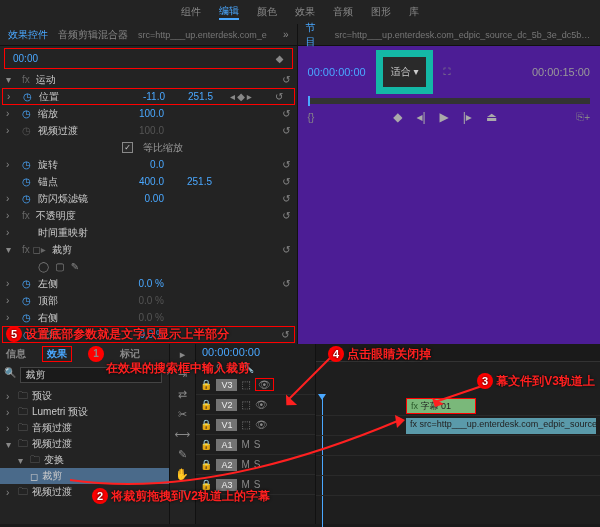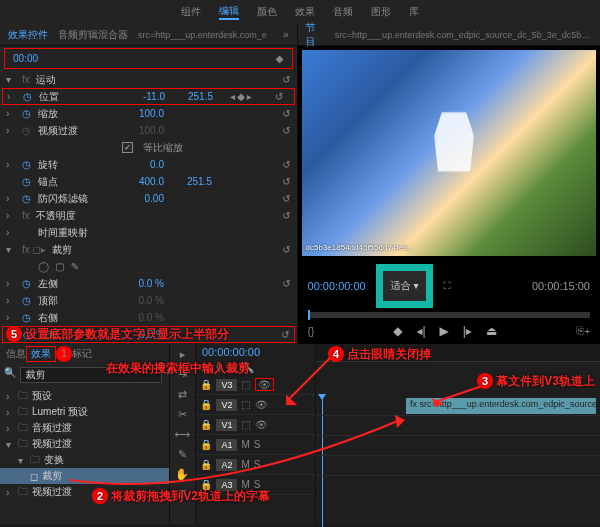--- a/index.html
+++ b/index.html
@@ -5,21 +5,21 @@
 * { margin: 0; padding: 0; box-sizing: border-box; font-family: "Microsoft YaHei", sans-serif; }
 body { background: #1a1a1a; color: #ccc; font-size: 10px; width: 600px; height: 527px; overflow: hidden; position: relative; }
 .topbar { display: flex; gap: 18px; padding: 4px 20px; background: #232323; height: 24px; align-items: center; justify-content: center; }
 .topbar span { color: #888; cursor: pointer; }
 .topbar .active { color: #4aa8ff; border-bottom: 2px solid #4aa8ff; }
 .panel-header { display: flex; align-items: center; padding: 2px 8px; background: #232323; height: 22px; gap: 10px; border-bottom: 1px solid #111; }
 .panel-header .tab { color: #4aa8ff; font-size: 10px; }
 .panel-header .crumb { color: #777; font-size: 9px; overflow: hidden; text-overflow: ellipsis; white-space: nowrap; }
 .main { display: flex; height: 320px; }
 .left-col { width: 330px; background: #232323; border-right: 1px solid #111; overflow: hidden; }
-.right-col { flex: 1; background: #000000; display: flex; flex-direction: column; }
+.right-col { flex: 1; background: #4c1d95; display: flex; flex-direction: column; }
 .timecode-row { display: flex; justify-content: space-between; padding: 4px 8px; color: #4aa8ff; align-items: center; }
 .prop-list { padding: 0 2px; }
 .prop-row { display: flex; align-items: center; height: 17px; padding: 0 4px; gap: 6px; }
 .prop-row .exp { width: 10px; color: #888; }
 .prop-row .stop { width: 10px; color: #4aa8ff; }
 .prop-row .name { width: 78px; color: #ccc; }
 .prop-row .val { color: #4aa8ff; cursor: pointer; width: 42px; text-align: right; }
 .prop-row .val2 { color: #4aa8ff; cursor: pointer; width: 42px; text-align: right; }
 .prop-row .reset { color: #888; margin-left: 6px; }
 .prop-row .kf { width: 44px; text-align: center; color: #888; display:flex; gap:2px; justify-content:center; }
@@ -32,33 +32,33 @@
 .transport-btns { display: flex; gap: 14px; justify-content: center; flex:1; }
 .transport-btns span { color: #aaa; cursor: pointer; font-size: 12px; }
 .time-ctrl { display: flex; align-items: center; padding: 4px 10px; gap: 10px; }
 .time-ctrl .tc { color: #4aa8ff; font-size: 11px; }
 .time-ctrl .fit { color: #ccc; background: #2a2a2a; padding: 8px 8px; border: 7px solid #14b8a6; }
 .time-ctrl .dur { color: #999; margin-left: auto; font-size: 11px; }
 .bottom { display: flex; height: 180px; background: #1a1a1a; }
 .bleft { width: 170px; background: #232323; border-right: 1px solid #111; }
 .bmid { width: 120px; background: #1e1e1e; border-right: 1px solid #111; }
 .bright { flex: 1; background: #1e1e1e; position: relative; }
-.btab-row { display: flex; gap: 0; padding: 3px 6px; align-items: center; height: 20px; }
+.btab-row { display: flex; gap: 16px; padding: 3px 6px; align-items: center; height: 20px; font-weight: bold; }
 .btab-row span { color: #888; font-size: 10px; }
 .btab-row .active { color: #4aa8ff; }
 .search-row { display: flex; padding: 3px 4px; gap: 4px; }
 .search-in { flex: 1; background: #1a1a1a; border: 1px solid #444; color: #ccc; padding: 2px 4px; font-size: 10px; height: 16px; }
 .tree { padding: 2px 0; }
 .tree-item { display: flex; align-items: center; padding: 2px 6px; height: 16px; gap: 4px; color: #ccc; }
 .tree-item.sel { background: #4a6a8a; }
 .tree-item .tri { width: 8px; color: #888; }
 .tree-item .fold { color: #888; }
 .track-head { display: flex; flex-direction: column; }
 .track-row { display: flex; align-items: center; height: 20px; border-bottom: 1px solid #2a2a2a; padding: 0 4px; gap: 4px; position: relative; }
-.track-row .label { background: #404040; color: #eee; padding: 1px 5px; font-size: 9px; }
+.track-row .label { background: #737373; color: #eee; padding: 1px 5px; font-size: 9px; }
 .track-row .icon { color: #888; font-size: 10px; }
 .track-content { position: relative; height: 100%; }
 .track-lane { height: 20px; border-bottom: 1px solid #2a2a2a; position: relative; }
 .clip { position: absolute; top: 2px; height: 16px; font-size: 9px; padding: 1px 4px; overflow: hidden; white-space: nowrap; }
 .clip.pink { background: #e8a8e8; color: #222; }
 .clip.green { background: #7ab87a; color: #222; }
 .clip.teal { background: #5a9aaa; color: #222; }
 .ann { position: absolute; color: #ff2020; font-weight: bold; font-size: 12px; z-index: 100; pointer-events: none; text-shadow: 0 0 3px #000; }
 .ann-num { display: inline-block; background: #ff0000; color: #fff; width: 16px; height: 16px; border-radius: 50%; text-align: center; line-height: 16px; font-size: 11px; }
 .red-arrow { position: absolute; z-index: 99; pointer-events: none; }
@@ -232,26 +232,20 @@
           <span class="reset">↺</span>
         </div>
     </div>
   </div>
 
   <div class="right-col">
     <div class="panel-header">
       <span class="tab">节目</span>
       <span class="crumb">src=http___up.enterdesk.com_edpic_source_dc_5b_3e_dc5b3e18</span>
     </div>
-    <div class="preview">
-      <div class="preview-img">
-        <div style="position:absolute;left:45%;top:30%;width:40px;height:60px;background:rgba(255,255,255,.85);clip-path:polygon(20% 0,80% 0,100% 40%,90% 100%,10% 100%,0 40%);filter:blur(1px)"></div>
-        <div style="position:absolute;bottom:4px;left:4px;right:4px;color:#fff;font-size:8px;text-shadow:0 0 2px #000">dc5b3e1854dd45f556d74fe9...</div>
-      </div>
-    </div>
     <div class="time-ctrl">
       <span class="tc">00:00:00:00</span>
       <span class="fit"><span>适合</span> ▾</span>
       <span style="color:#888">⛶</span>
       <span class="dur">00:00:15:00</span>
     </div>
     <div style="height:6px;background:#333;margin:0 10px;position:relative">
         <div style="position:absolute;left:0;top:-2px;width:2px;height:10px;background:#4aa8ff"></div>
       </div>
     <div class="transport">
@@ -380,20 +374,23 @@
         </div>
     </div>
   </div>
 
   <div class="bright">
     <div class="ruler"></div>
     <div style="height:34px"></div>
     <div class="track-content">
       <div class="playhead"></div>
       <div class="track-lane">
+          <div class="clip green redbox" style="left:90px;width:70px"><span style="color:#2a5a2a">fx</span> <span>字幕 01</span></div>
+        </div>
+      <div class="track-lane">
           <div class="clip teal" style="left:90px;width:190px"><span>fx</span> <span>src=http___up.enterdesk.com_edpic_source_dc_5b_3e</span></div>
         </div>
       <div class="track-lane"></div>
       <div class="track-lane"></div>
       <div class="track-lane"></div>
     </div>
   </div>
 </div>
 
 <div class="ann" style="top:360px;left:106px"><span>在效果的搜索框中输入裁剪</span></div>

